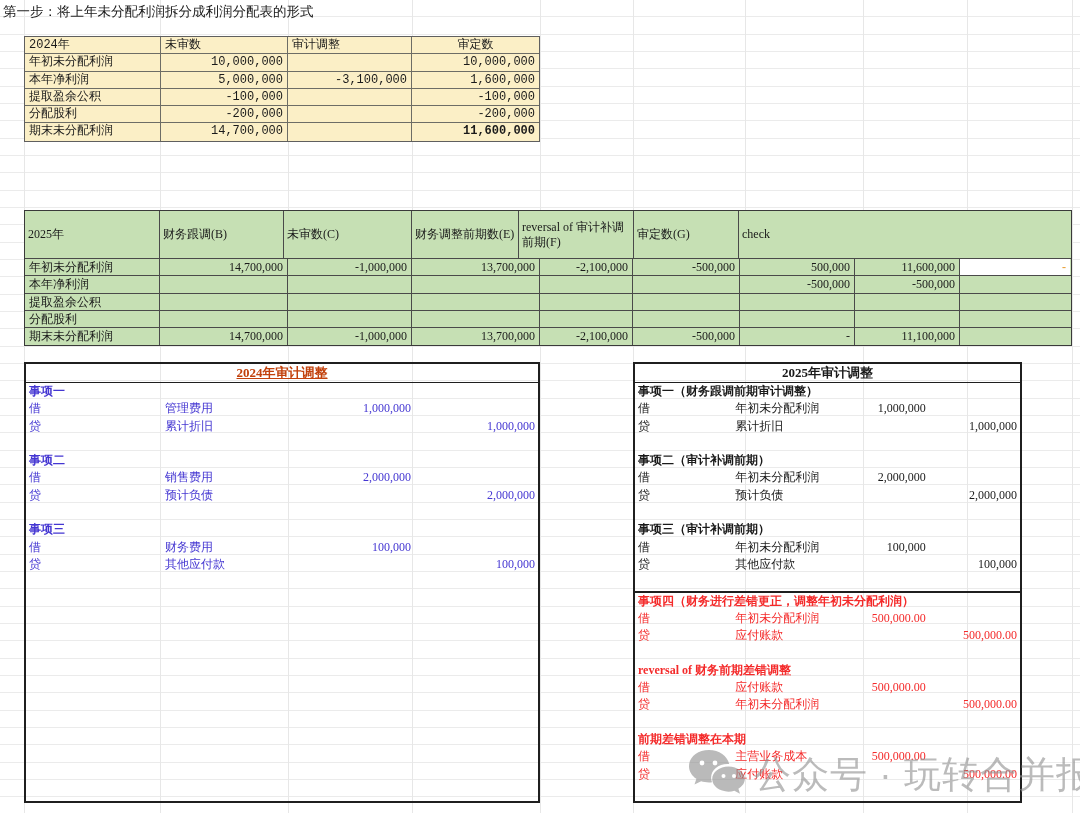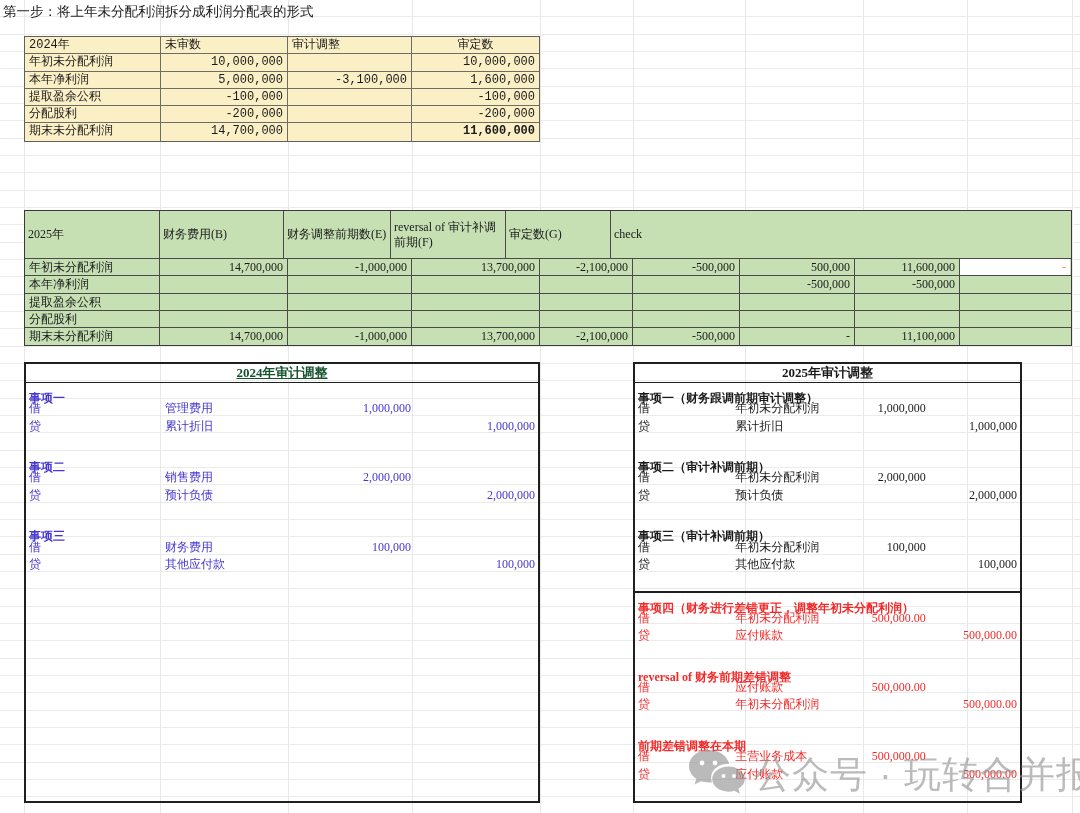--- a/index.html
+++ b/index.html
@@ -48,31 +48,31 @@
   .t2025 .c8{width:110px;}
   .t2025 .tbody .c1,.t2025 .tbody .c2,.t2025 .tbody .c3,.t2025 .tbody .c4,
   .t2025 .tbody .c5,.t2025 .tbody .c6,.t2025 .tbody .c7,.t2025 .tbody .c8{text-align:right;}
   .t2025 .tbody .trow:nth-child(1) .c8{background:#fff;color:#E8A23C;font-weight:bold;}
   
   .journal{border:2px solid #1f1f1f;background:transparent;}
   .jl{left:24px;top:362px;width:516px;height:441px;}
   .jr{left:633px;top:362px;width:389px;height:441px;}
   .jtitle{height:18px;border-bottom:1.5px solid #1f1f1f;display:flex;align-items:center;
           justify-content:center;font-weight:bold;font-size:13px;}
-  .jl .jtitle{color:#14532d;text-decoration:underline;}
+  .jl .jtitle{color:#c2410c;text-decoration:underline;}
   .journal .tcell{padding:0 3px;}
   .jl .c0{width:136px;color:#4436D2;}
   .jl .c1{width:128px;color:#4436D2;}
   .jl .c2{width:124px;text-align:right;color:#4436D2;}
   .jl .c3{width:124px;text-align:right;color:#4436D2;}
   .jr .c0{width:110px;}
   .jr .c1{width:118px;}
   .jr .c2{width:104px;text-align:right;}
   .jr .c3{width:103px;text-align:right;}
-  .journal .tbody .trow:nth-child(4n+1) .c0{font-weight:bold;overflow:visible;margin-top:7px;}
+  .journal .tbody .trow:nth-child(4n+1) .c0{font-weight:bold;overflow:visible;}
   .jr-black{border-bottom:2px solid #1f1f1f;}
   .jr-red .tcell{color:#F42A2A;}
   
   .watermark{position:absolute;left:688px;top:748px;z-index:5;display:flex;align-items:center;
      pointer-events:none;}
   .wm-text{font-family:"Liberation Sans","DejaVu Sans",sans-serif;font-size:37px;
      color:rgba(145,145,145,0.62);letter-spacing:1px;white-space:nowrap;margin-left:8px;}
 </style>
 </head>
 <body>
@@ -132,21 +132,22 @@
           <div class="tcell c2"></div>
           <div class="tcell c3">11,600,000</div>
         </div>
       </div>
   </div>
 
 
   <div class="tbl t2025">
     <div class="trow thead">
       <div class="tcell c0">2025年</div>
-      <div class="tcell c2">财务费用(B)</div>
+      <div class="tcell c2">财务跟调(B)</div>
+      <div class="tcell c3">未审数(C)</div>
       <div class="tcell c5">财务调整前期数(E)</div>
       <div class="tcell c6">reversal of 审计补调前期(F)</div>
       <div class="tcell c7">审定数(G)</div>
       <div class="tcell c8">check</div>
     </div>
     <div class="tbody">
         <div class="trow">
           <div class="tcell c0">年初未分配利润</div>
           <div class="tcell c1">14,700,000</div>
           <div class="tcell c2">-1,000,000</div>

